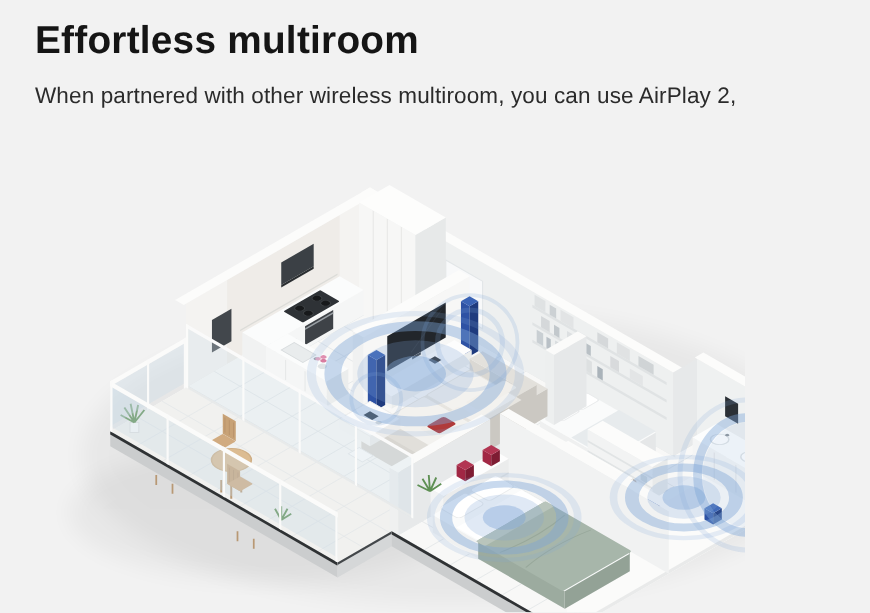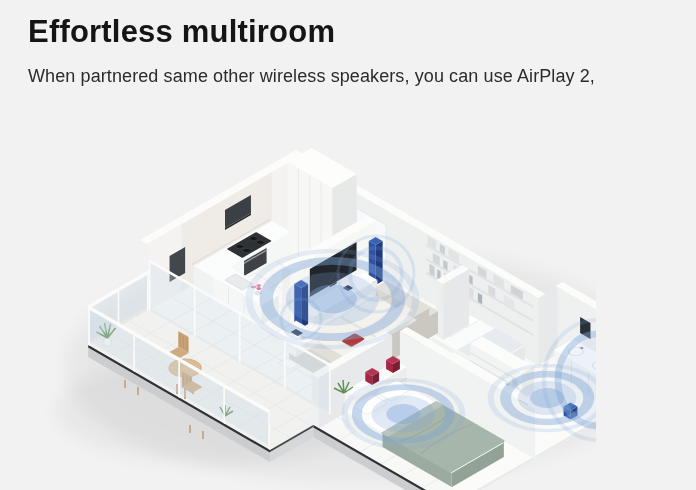--- a/index.html
+++ b/index.html
@@ -16,21 +16,21 @@
   .wvr2{fill:none;stroke:#7da5d7;opacity:.18}
   .wva{fill:none;stroke:#7da5d7;opacity:.20}
   svg *{vector-effect:none}
 </style>
 </head>
 <body>
 
 <div class="stage">
   <div class="copy">
     <h2 class="headline">Effortless multiroom</h2>
-    <p class="body-text"><span>When partnered same other wireless speakers, you can use AirPlay 2,</span><br></p>
+    <p class="body-text"><span>When partnered with other wireless multiroom, you can use AirPlay 2,</span><br></p>
   </div>
 
   <svg class="illo" viewBox="0 0 696 360" aria-hidden="true">
     <defs>
       <filter id="soft" x="-40%" y="-40%" width="180%" height="180%">
           <feGaussianBlur stdDeviation="9"></feGaussianBlur>
         </filter>
       <clipPath id="fpclip">
           <path transform="matrix(0.866 0.5 -0.866 0.5 296 95)" d="M0 0 L280 0 L280 -22 L372 -22 L372 190 L210 190 L210 240 L0 240 Z"></path>
         </clipPath>

